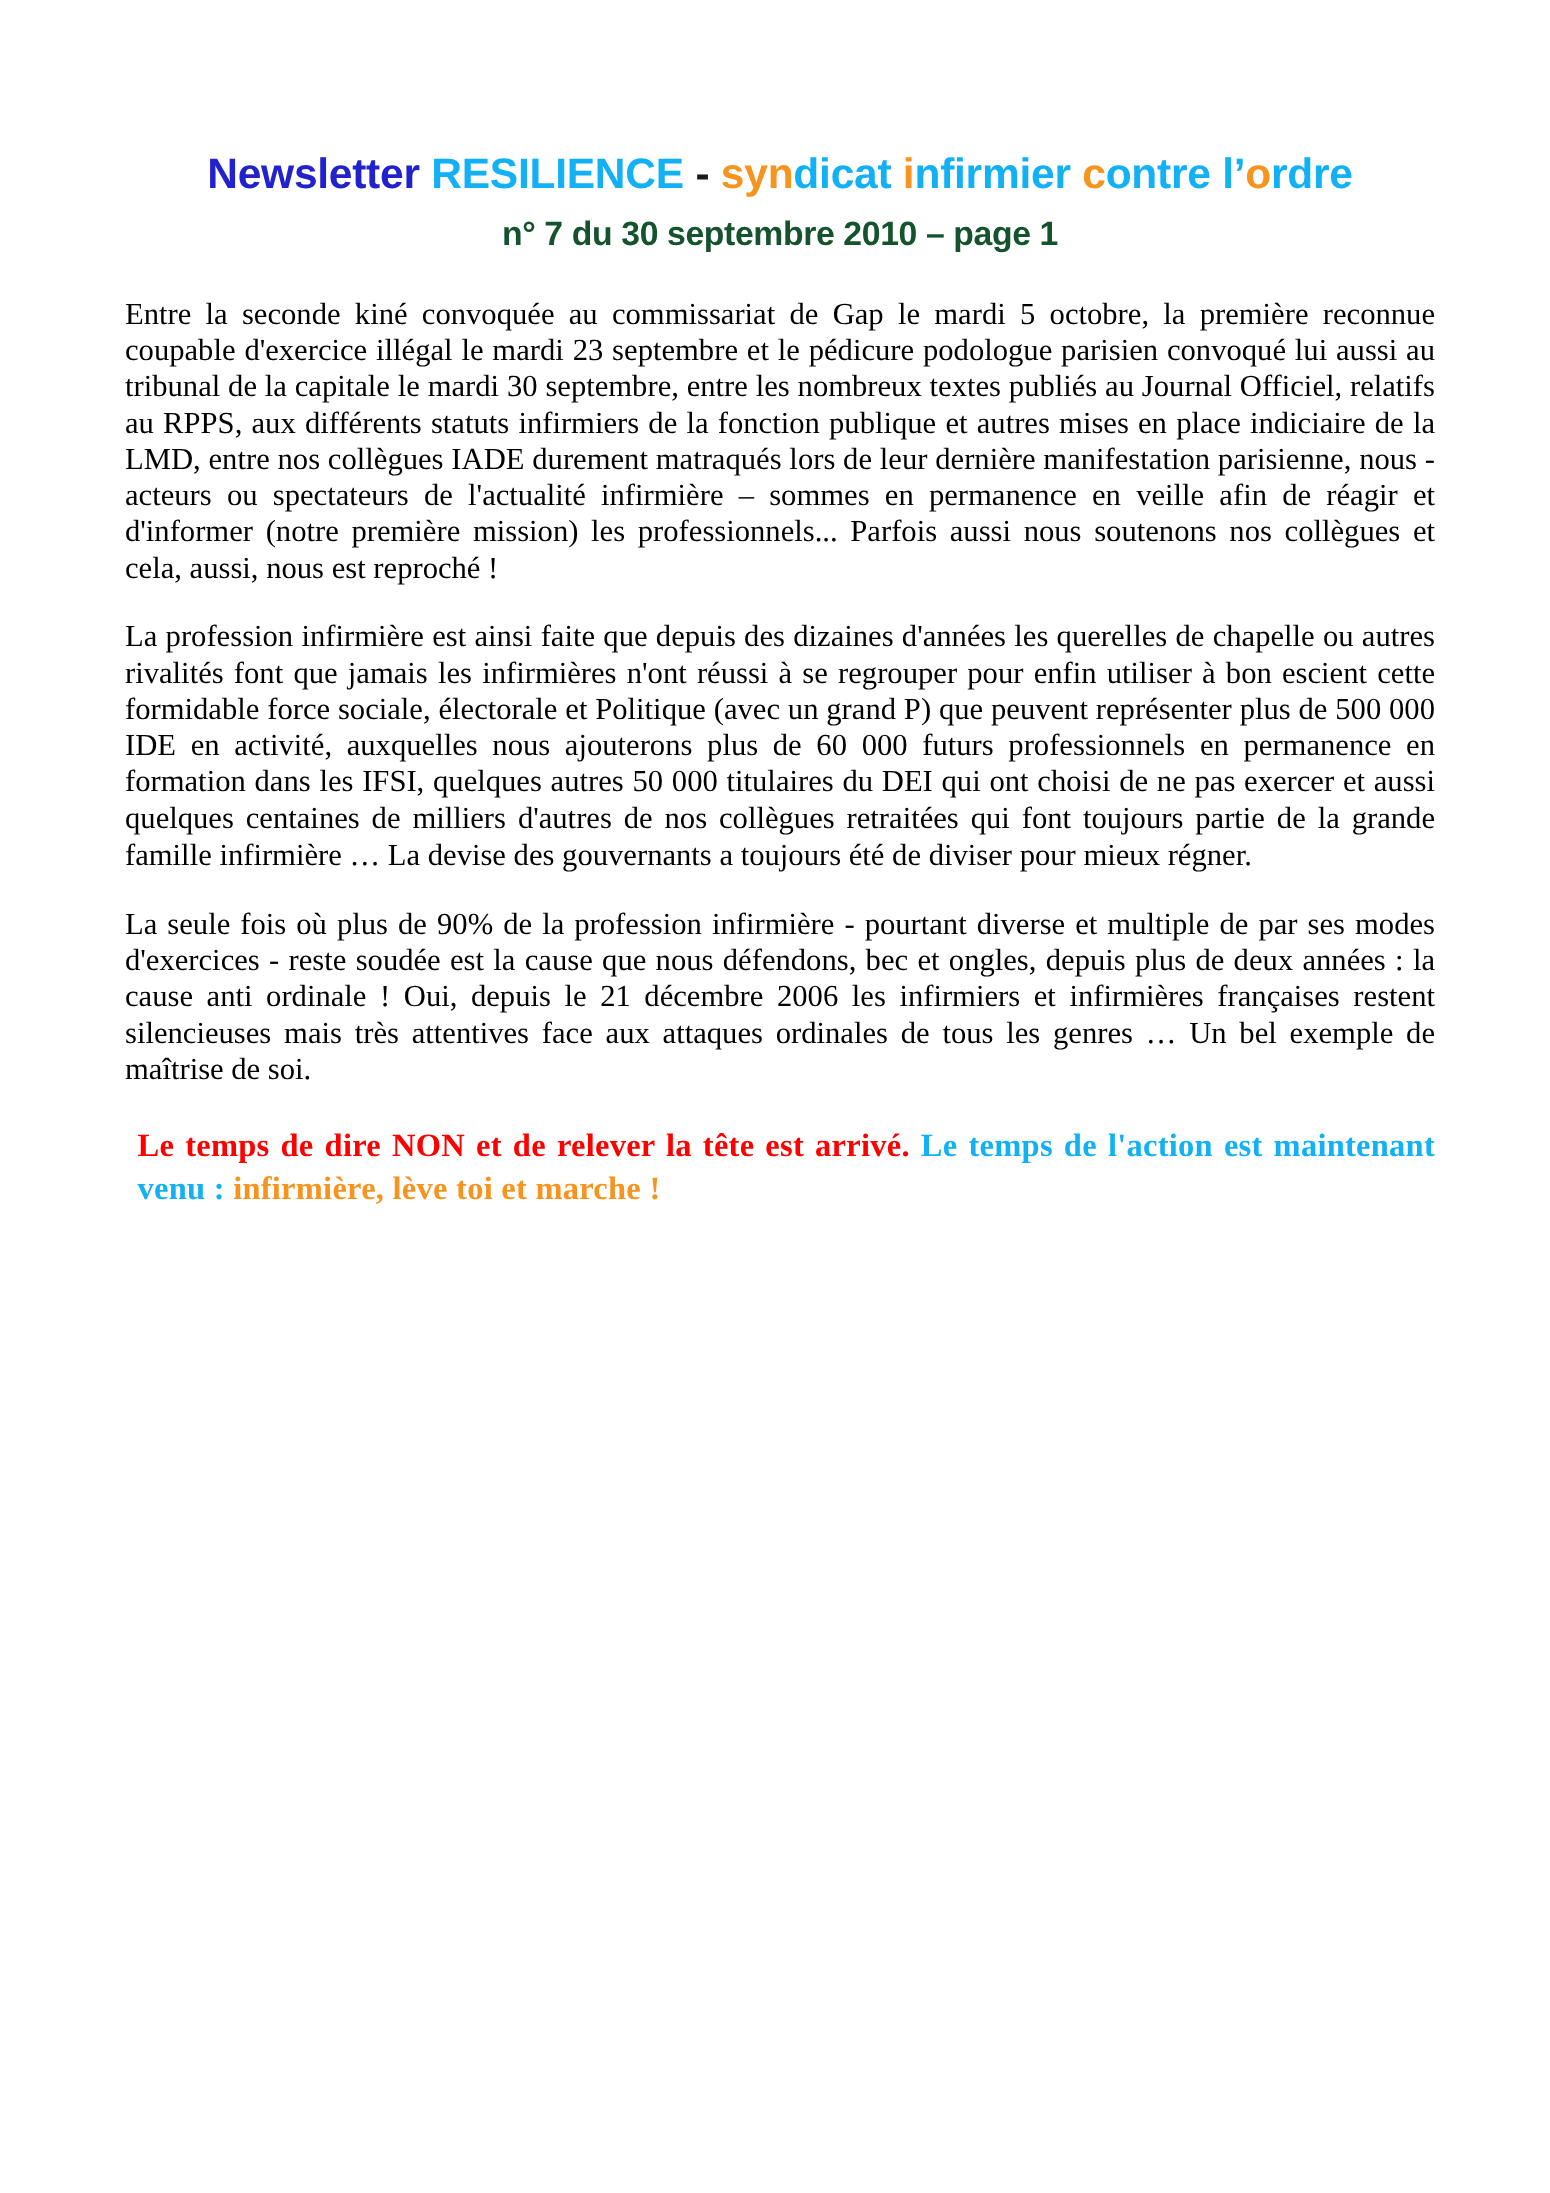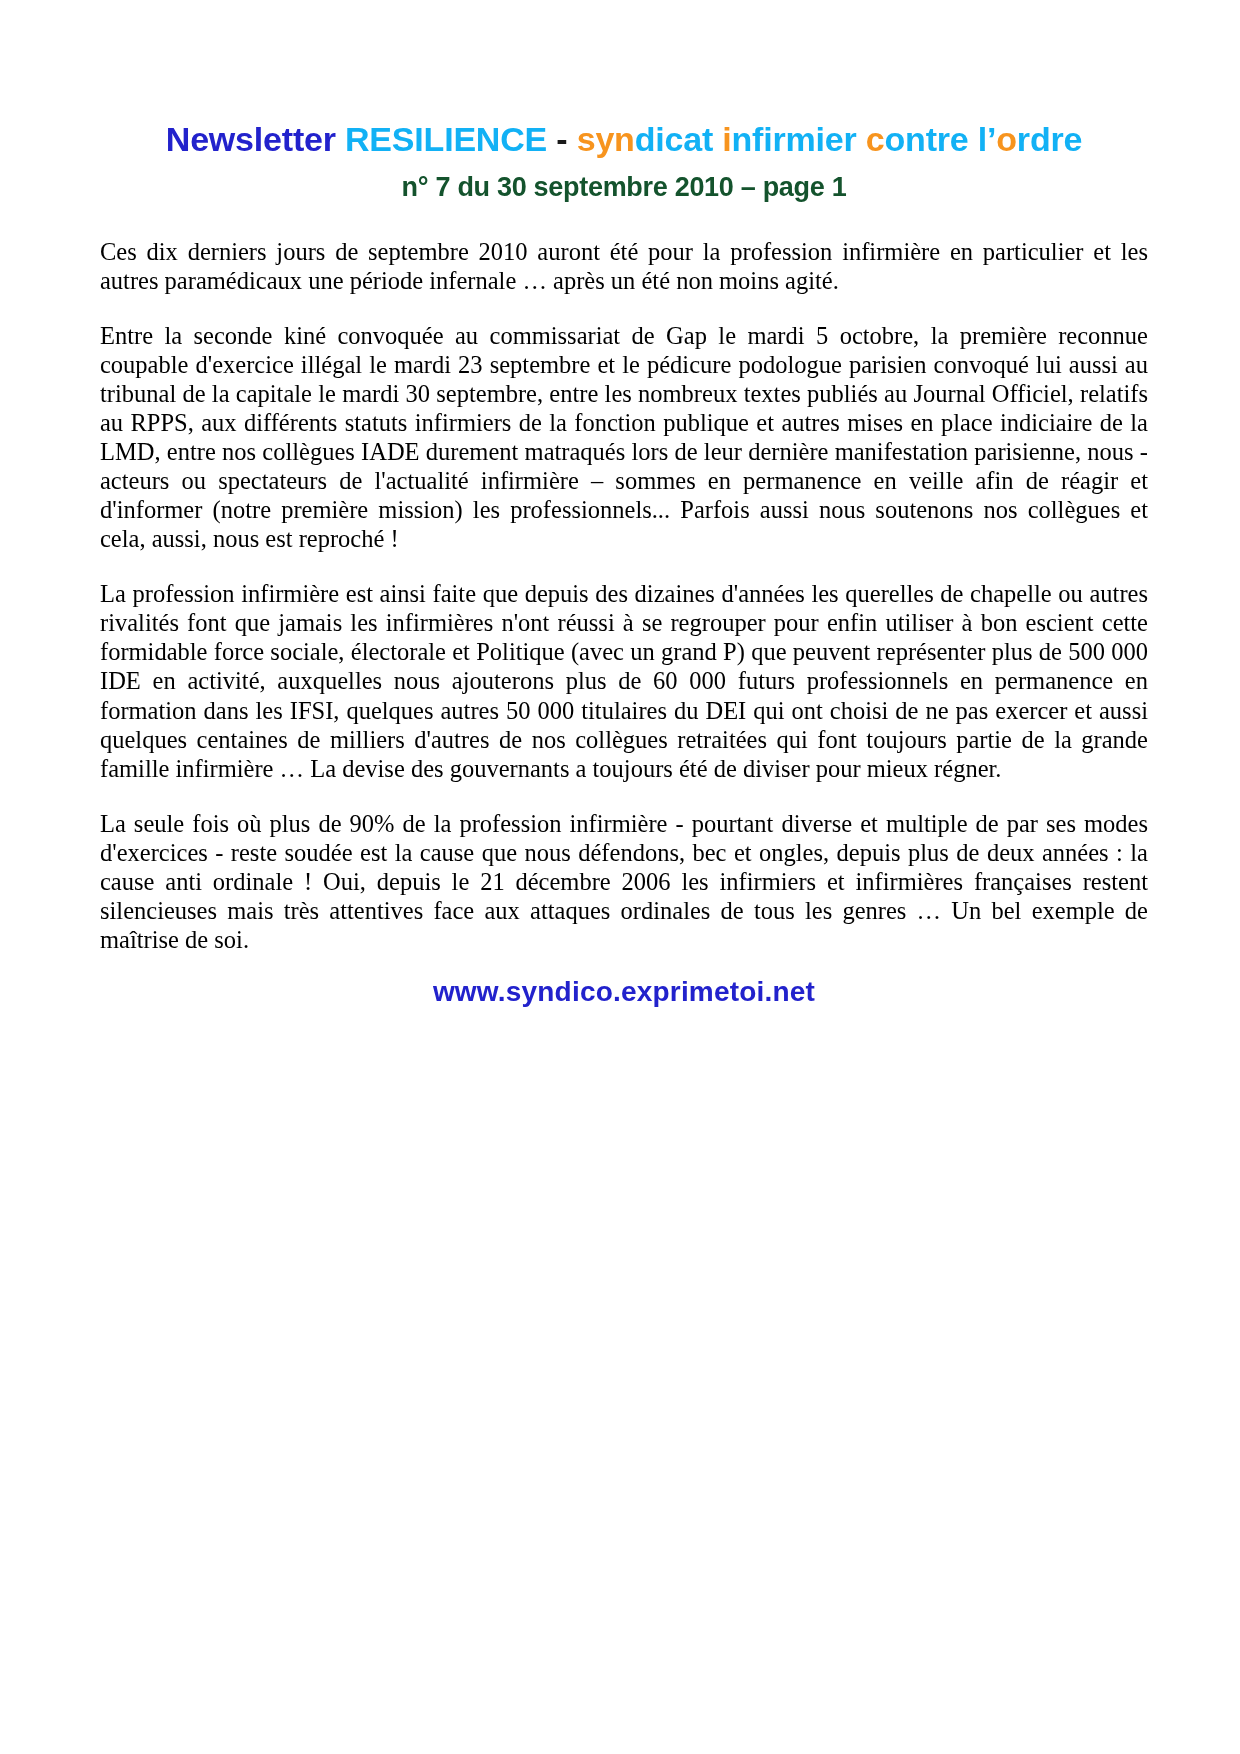--- a/index.html
+++ b/index.html
@@ -105,22 +105,21 @@
 <div class="page">
 
   <div class="masthead">
     <span class="w-newsletter">Newsletter</span><span> </span><span class="w-resilience">RESILIENCE</span><span> </span><span class="w-dash">-</span><span> </span><span class="og">syn</span><span class="cy">dicat</span><span class="og"> i</span><span class="cy">nfirmier</span><span class="og"> c</span><span class="cy">ontre</span><span class="cy"> l’</span><span class="og">o</span><span class="cy">rdre</span>
   </div>
 
   <div class="issue-line">n° 7 du 30 septembre 2010 – page 1</div>
 
 
   <div class="body-copy">
-    <p>Ces dix derniers jours de septembre 2010 auront été pour la profession infirmière en particulier et les autres paramédicaux une période infernale … après un été non moins agité.</p>
     <p>Entre la seconde kiné convoquée au commissariat de Gap le mardi 5 octobre, la première reconnue coupable d'exercice illégal le mardi 23 septembre et le pédicure podologue parisien convoqué lui aussi au tribunal de la capitale le mardi 30 septembre, entre les nombreux textes publiés au Journal Officiel, relatifs au RPPS, aux différents statuts infirmiers de la fonction publique et autres mises en place indiciaire de la LMD, entre nos collègues IADE durement matraqués lors de leur dernière manifestation parisienne, nous - acteurs ou spectateurs de l'actualité infirmière – sommes en permanence en veille afin de réagir et d'informer (notre première mission) les professionnels... Parfois aussi nous soutenons nos collègues et cela, aussi,  nous est reproché !</p>
     <p>La profession infirmière est ainsi faite que depuis des dizaines d'années les querelles de chapelle ou autres rivalités font que jamais les infirmières n'ont réussi à se regrouper pour enfin utiliser à bon escient cette formidable force sociale, électorale et Politique (avec un grand P) que peuvent représenter plus de 500 000 IDE en activité, auxquelles nous ajouterons plus de 60 000 futurs professionnels en permanence en formation dans les IFSI, quelques autres 50 000 titulaires du DEI qui ont choisi de ne pas exercer et aussi quelques centaines de milliers d'autres de nos collègues retraitées qui font toujours partie de la grande famille infirmière …  La devise des gouvernants a toujours été de diviser pour mieux régner.</p>
     <p>La seule fois où plus de 90% de la profession infirmière - pourtant diverse et multiple de par ses modes d'exercices - reste soudée est la cause que nous défendons, bec et ongles, depuis plus de deux années : la cause anti ordinale !   Oui, depuis le 21 décembre 2006 les infirmiers et infirmières françaises restent silencieuses mais très attentives face aux attaques ordinales de tous les genres …   Un bel exemple de maîtrise de soi.</p>
   </div>
 
+  <div class="callout"><span class="c-red">Le temps de dire NON et de relever la tête est arrivé.</span><span class="c-cyan"> Le temps de l'action est maintenant venu :</span><span class="c-orange"> infirmière, lève toi et marche !</span></div>
 
-  <div class="footer-url">www.syndico.exprimetoi.net</div>
 
 </div>
 
 </body></html>

